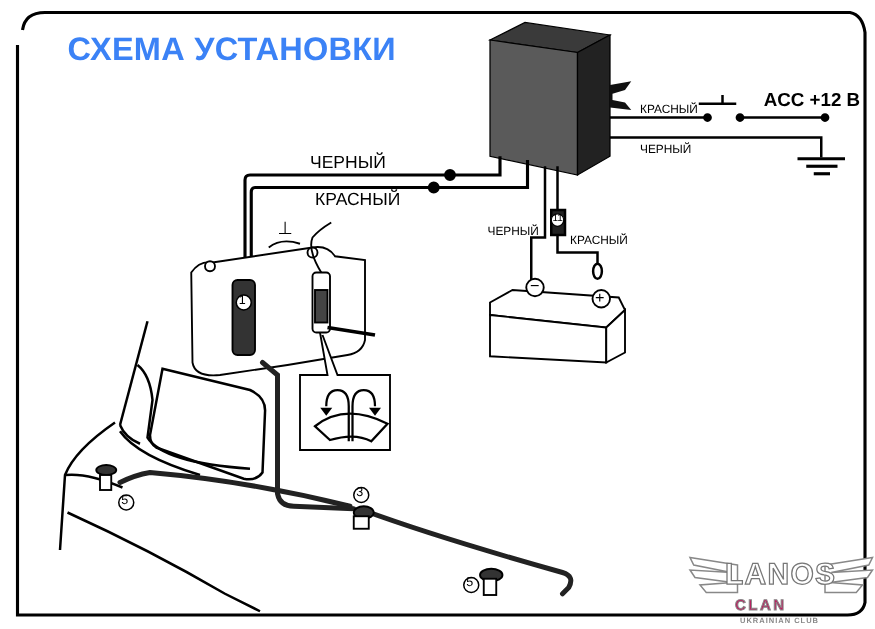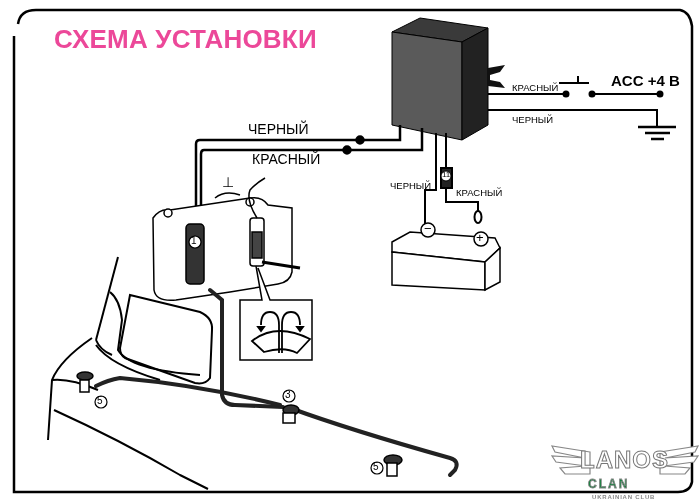--- a/index.html
+++ b/index.html
@@ -1,27 +1,27 @@
 <!DOCTYPE html>
 <html><head>
 <meta charset="utf-8">
 <style>
   html, body { margin: 0; padding: 0; background: #ffffff; }
   body { width: 700px; height: 503px; position: relative; overflow: hidden;
          font-family: "Liberation Sans", sans-serif; }
   #stage { position: absolute; left: 0; top: 0; width: 700px; height: 503px; }
   .title { position: absolute; left: 54px; top: 24px; font-size: 26px; font-weight: bold;
-           color: #ec4899; letter-spacing: 0.2px; }
+           color: #3b82f6; letter-spacing: 0.2px; }
   .lbl { position: absolute; font-weight: normal; color: #000; white-space: nowrap; }
   .lbl-md { font-size: 14px; }
   .lbl-sm { font-size: 9.5px; }
   .lbl-acc { font-size: 15px; font-weight: bold; }
   .watermark { position: absolute; left: 548px; top: 446px; width: 150px; height: 57px; }
   .wm-text { position: absolute; left: 40px; top: 31px; font-size: 12px; font-weight: bold;
-             color: #15803d; -webkit-text-stroke: 0.8px #888; letter-spacing: 2px; }
+             color: #be185d; -webkit-text-stroke: 0.8px #888; letter-spacing: 2px; }
   .wm-sub { position: absolute; left: 44px; top: 48px; font-size: 6px; font-weight: bold;
             color: #888; letter-spacing: 0.8px; }
   .wm-brand { position: absolute; left: 32px; top: 0; font-size: 24px; font-weight: bold;
               color: #fff; -webkit-text-stroke: 1px #777; letter-spacing: 1px; }
 </style>
 </head>
 <body>
 
 <div id="stage">
   <svg width="700" height="503" viewBox="0 0 700 503">
@@ -146,21 +146,21 @@
     </g>
   </svg>
 
   
   <div class="title">СХЕМА УСТАНОВКИ</div>
 
   <div class="lbl lbl-md" style="left:248px; top:121px;">ЧЕРНЫЙ</div>
   <div class="lbl lbl-md" style="left:252px; top:151px;">КРАСНЫЙ</div>
 
   <div class="lbl lbl-sm" style="left:512px; top:82px;">КРАСНЫЙ</div>
-  <div class="lbl lbl-acc" style="left:611px; top:72px;">ACC +4 В</div>
+  <div class="lbl lbl-acc" style="left:611px; top:72px;">ACC +12 В</div>
   <div class="lbl lbl-sm" style="left:512px; top:114px;">ЧЕРНЫЙ</div>
 
   <div class="lbl lbl-sm" style="left:390px; top:180px;">ЧЕРНЫЙ</div>
   <div class="lbl lbl-sm" style="left:456px; top:187px;">КРАСНЫЙ</div>
 
   <div class="lbl" style="left:442px; top:170px; font-size:8px;">11</div>
   <div class="lbl" style="left:424px; top:221px; font-size:13px;">−</div>
   <div class="lbl" style="left:476px; top:230px; font-size:13px;">+</div>
 
   <div class="lbl" style="left:191px; top:235px; font-size:10px;">1</div>

